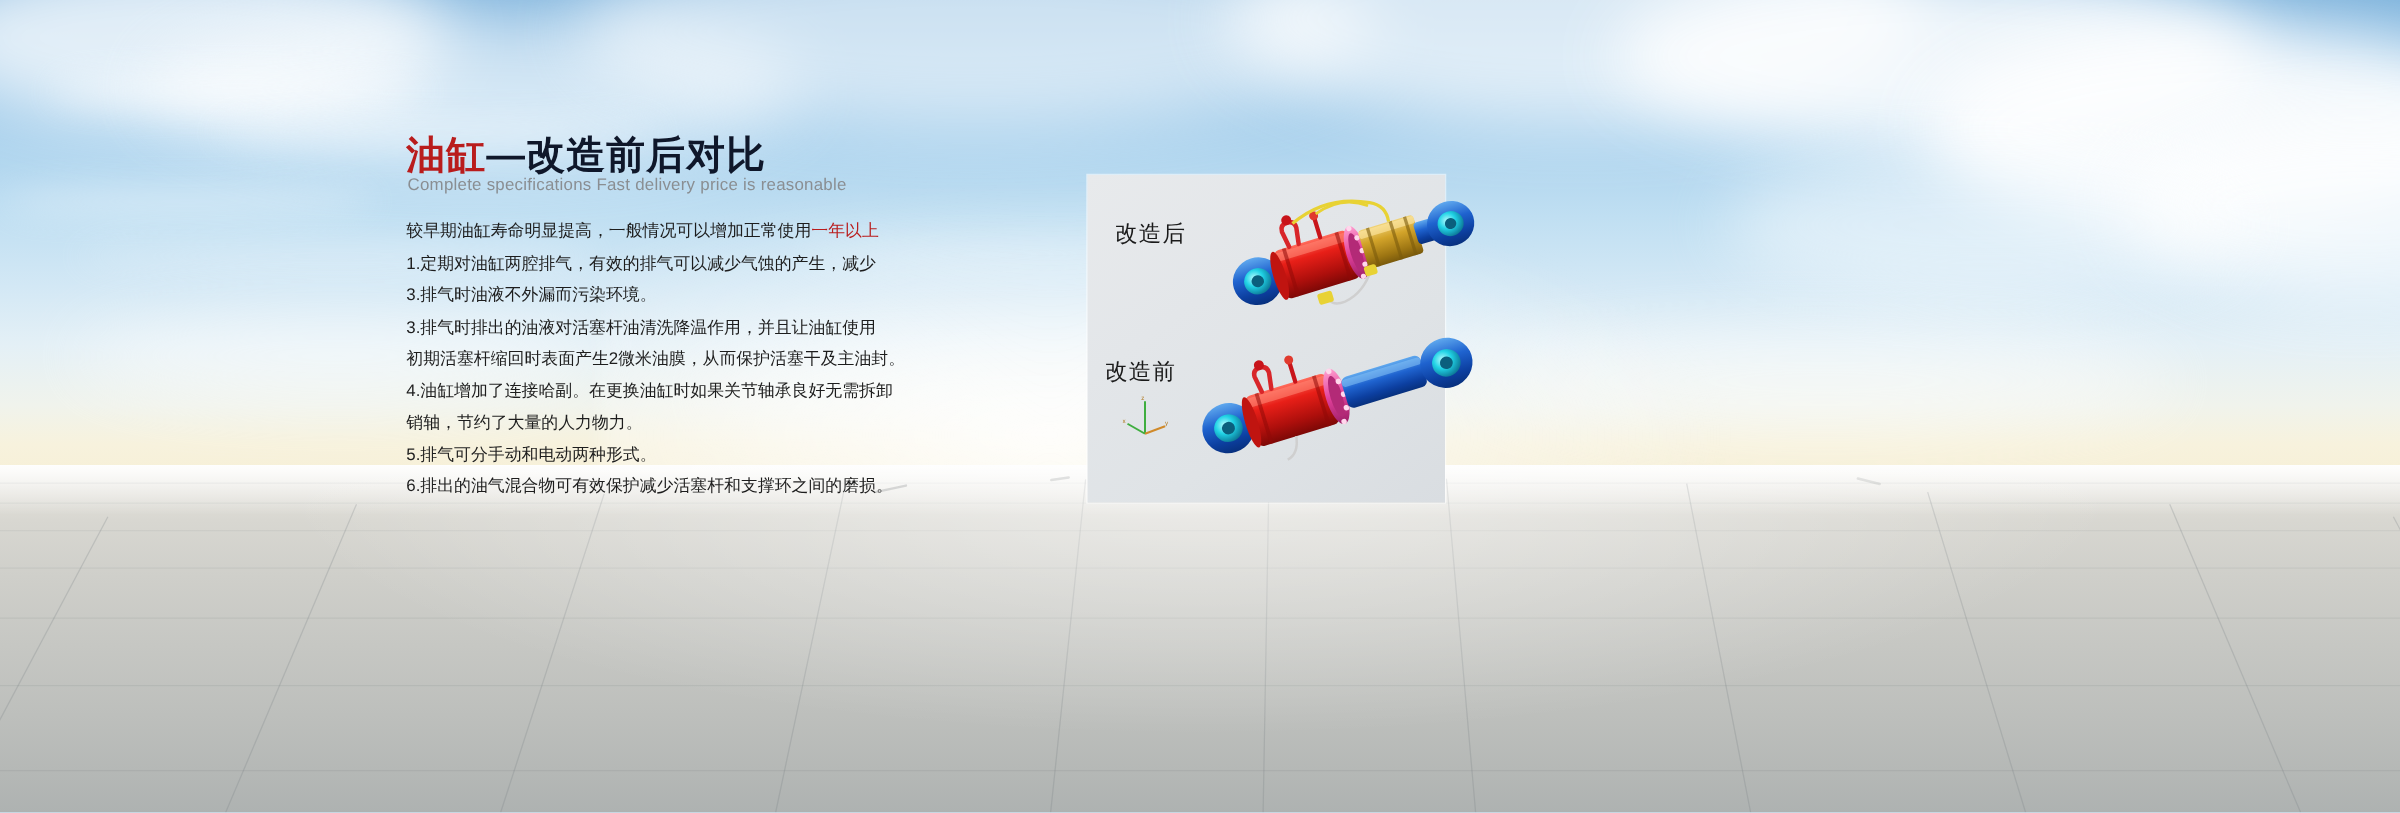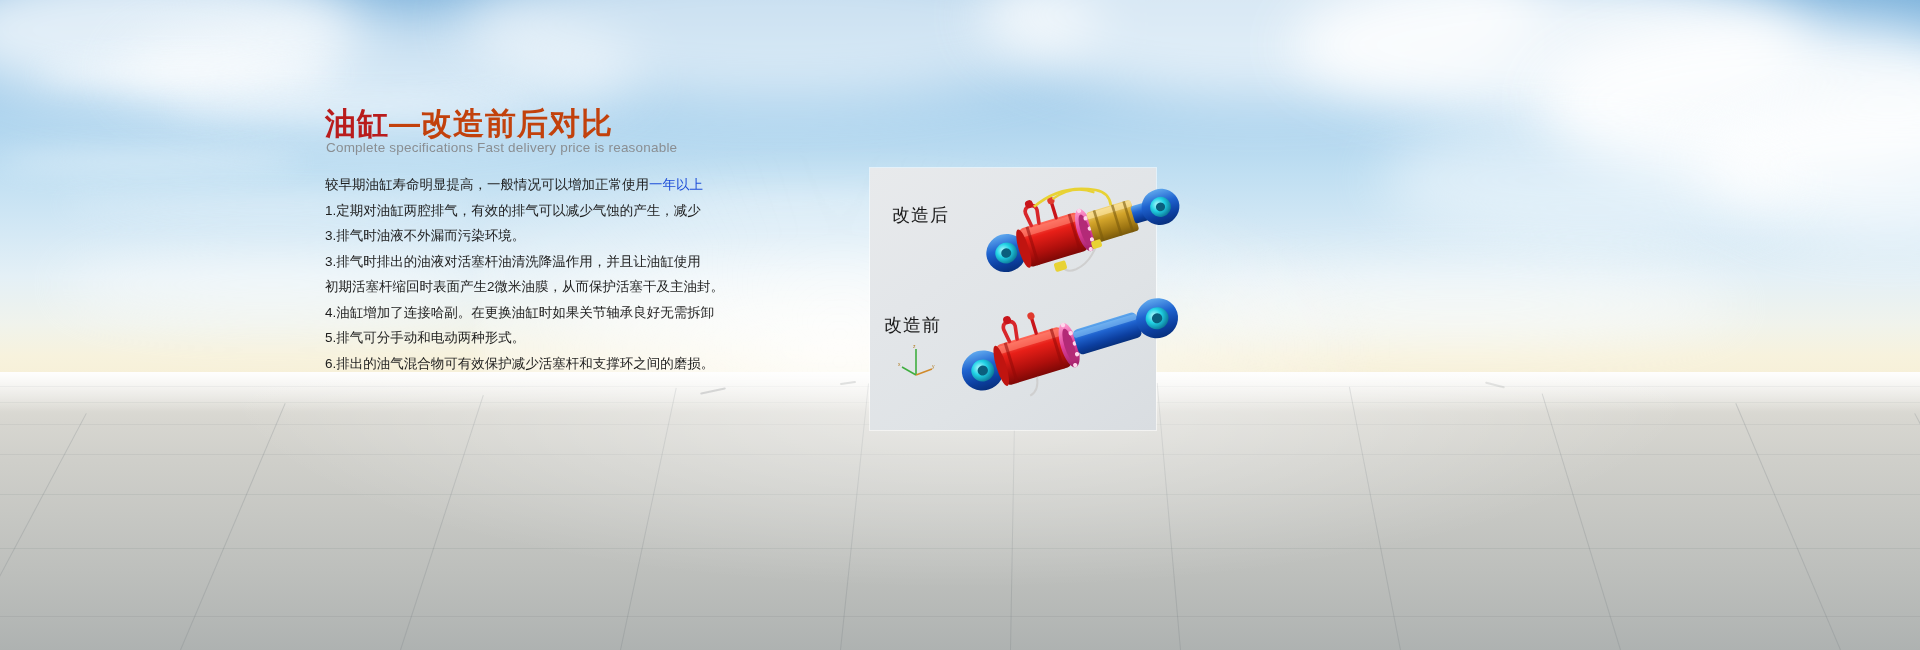--- a/index.html
+++ b/index.html
@@ -74,37 +74,37 @@
 
   
   .content { position:absolute; left:0; top:0; width:1920px; height:650px; }
 
   .title {
     position:absolute; left:325px; top:108px;
     font-size:31px; font-weight:bold; letter-spacing:1px;
     white-space:nowrap; line-height:1;
   }
   .title .red { color:#b91c1c; }
-  .title .dark { color:#c2410c; }
+  .title .dark { color:#0f172a; }
 
   .subtitle {
     position:absolute; left:326px; top:140px;
     font-size:13.5px; color:#8a8e92; letter-spacing:.2px; white-space:nowrap;
   }
 
   .body-text {
     position:absolute; left:325px; top:172px; width:420px;
     font-size:13.5px; color:#1d1d1d; line-height:25.5px;
   }
   .body-text .ln { white-space:nowrap; }
-  .body-text .hl { color:#1d4ed8; }
+  .body-text .hl { color:#b91c1c; }
 
   
   .panel {
-    position:absolute; left:870px; top:168px; width:286px; height:262px;
+    position:absolute; left:870px; top:140px; width:286px; height:262px;
     background:linear-gradient(145deg,#e8eaec 0%,#e3e6e9 35%,#dfe3e6 65%,#d9dde1 100%);
     box-shadow:0 0 0 1px rgba(255,255,255,.55);
   }
   .panel-label {
     position:absolute; font-family:"Liberation Serif","DejaVu Serif",serif;
     font-size:18px; color:#1a1a1a; letter-spacing:1px; white-space:nowrap;
   }
   .lab-after  { left:22px; top:35px; }
   .lab-before { left:14px; top:145px; }
 
@@ -182,20 +182,21 @@
 
     <div class="subtitle">Complete specifications Fast delivery price is reasonable</div>
 
     <div class="body-text">
       <div class="ln"><span>较早期油缸寿命明显提高，一般情况可以增加正常使用</span><span class="hl">一年以上</span></div>
       <div class="ln">1.定期对油缸两腔排气，有效的排气可以减少气蚀的产生，减少</div>
       <div class="ln">3.排气时油液不外漏而污染环境。</div>
       <div class="ln">3.排气时排出的油液对活塞杆油清洗降温作用，并且让油缸使用</div>
       <div class="ln">初期活塞杆缩回时表面产生2微米油膜，从而保护活塞干及主油封。</div>
       <div class="ln">4.油缸增加了连接哈副。在更换油缸时如果关节轴承良好无需拆卸</div>
+      <div class="ln">销轴，节约了大量的人力物力。</div>
       <div class="ln">5.排气可分手动和电动两种形式。</div>
       <div class="ln">6.排出的油气混合物可有效保护减少活塞杆和支撑环之间的磨损。</div>
     </div>
 
     <div class="panel">
 
       <div class="panel-label lab-after">改造后</div>
       <div class="panel-label lab-before">改造前</div>
 
       <svg class="axis" viewBox="0 0 40 38">

